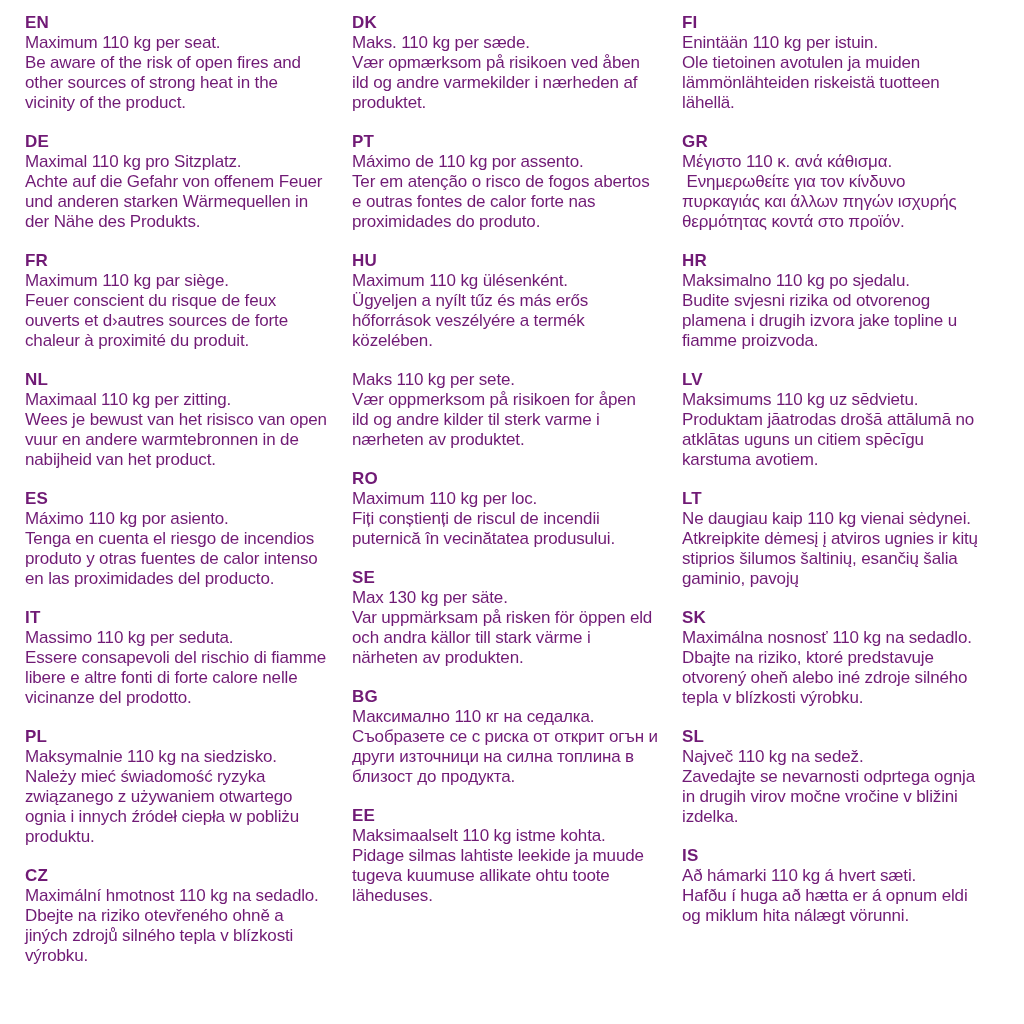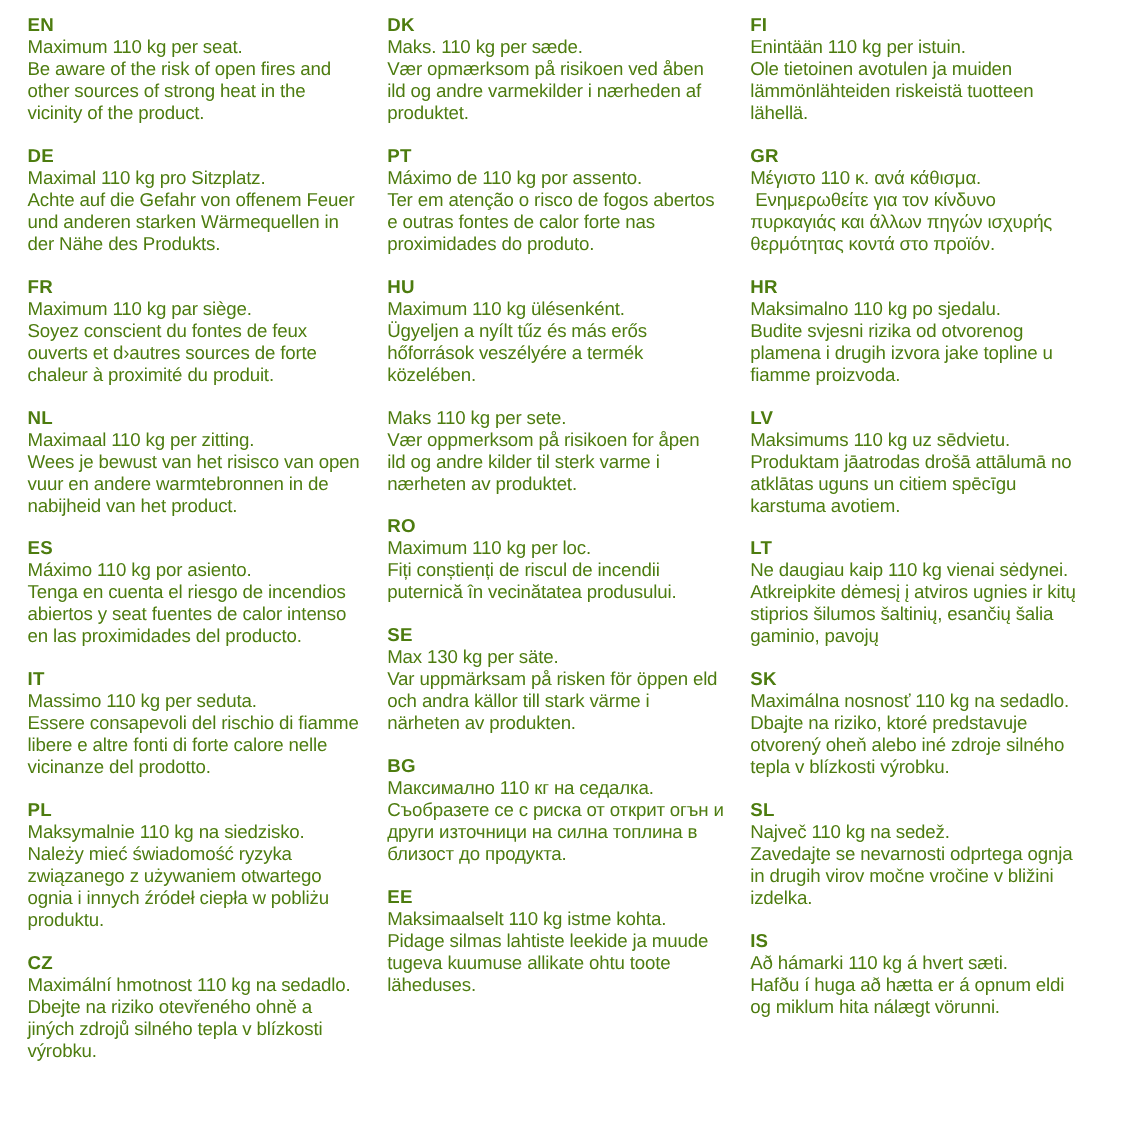--- a/index.html
+++ b/index.html
@@ -6,21 +6,21 @@
     margin: 0;
     padding: 0;
     background: #ffffff;
   }
   .page {
     position: relative;
     width: 1024px;
     height: 1024px;
     background: #ffffff;
     font-family: "Liberation Sans", "DejaVu Sans", sans-serif;
-    color: #4d7c0f;
+    color: #701a75;
     overflow: hidden;
   }
   .columns {
     display: grid;
     grid-template-columns: 327px 330px 342px;
     padding: 13px 0 0 25px;
   }
   .col {
     display: block;
   }
@@ -56,36 +56,36 @@
         <div class="block">
           <div class="lang-code">DE</div>
           <div class="lang-line">Maximal 110 kg pro Sitzplatz.</div>
           <div class="lang-line">Achte auf die Gefahr von offenem Feuer</div>
           <div class="lang-line">und anderen starken Wärmequellen in</div>
           <div class="lang-line">der Nähe des Produkts.</div>
         </div>
         <div class="block">
           <div class="lang-code">FR</div>
           <div class="lang-line">Maximum 110 kg par siège.</div>
-          <div class="lang-line">Soyez conscient du fontes de feux</div>
+          <div class="lang-line">Feuer conscient du risque de feux</div>
           <div class="lang-line">ouverts et d›autres sources de forte</div>
           <div class="lang-line">chaleur à proximité du produit.</div>
         </div>
         <div class="block">
           <div class="lang-code">NL</div>
           <div class="lang-line">Maximaal 110 kg per zitting.</div>
           <div class="lang-line">Wees je bewust van het risisco van open</div>
           <div class="lang-line">vuur en andere warmtebronnen in de</div>
           <div class="lang-line">nabijheid van het product.</div>
         </div>
         <div class="block">
           <div class="lang-code">ES</div>
           <div class="lang-line">Máximo 110 kg por asiento.</div>
           <div class="lang-line">Tenga en cuenta el riesgo de incendios</div>
-          <div class="lang-line">abiertos y seat fuentes de calor intenso</div>
+          <div class="lang-line">produto y otras fuentes de calor intenso</div>
           <div class="lang-line">en las proximidades del producto.</div>
         </div>
         <div class="block">
           <div class="lang-code">IT</div>
           <div class="lang-line">Massimo 110 kg per seduta.</div>
           <div class="lang-line">Essere consapevoli del rischio di fiamme</div>
           <div class="lang-line">libere e altre fonti di forte calore nelle</div>
           <div class="lang-line">vicinanze del prodotto.</div>
         </div>
         <div class="block">

